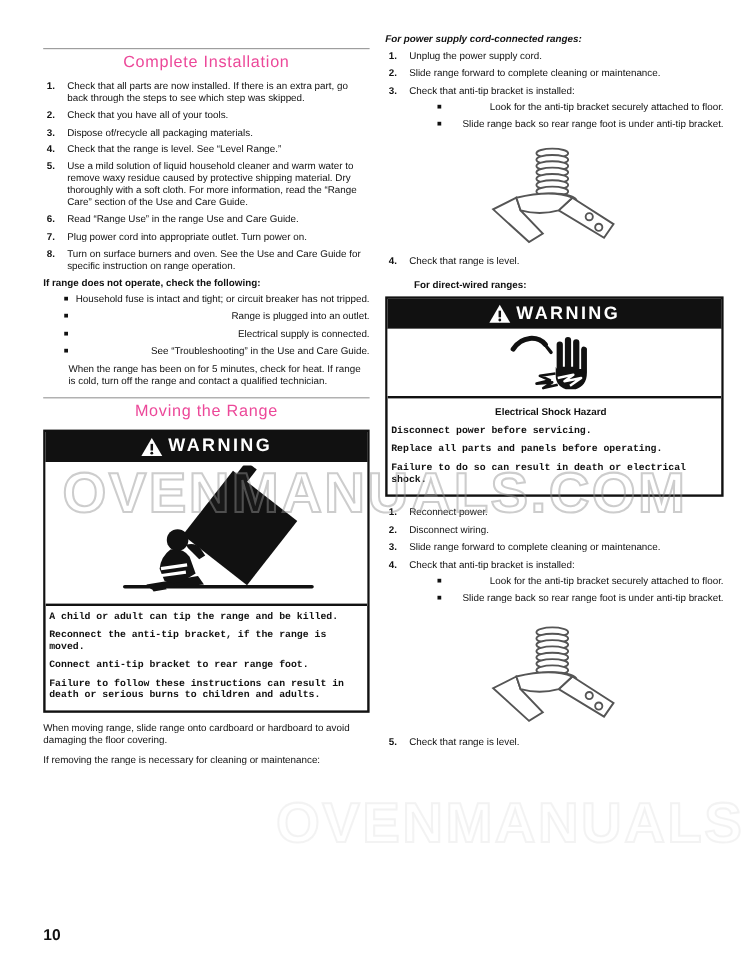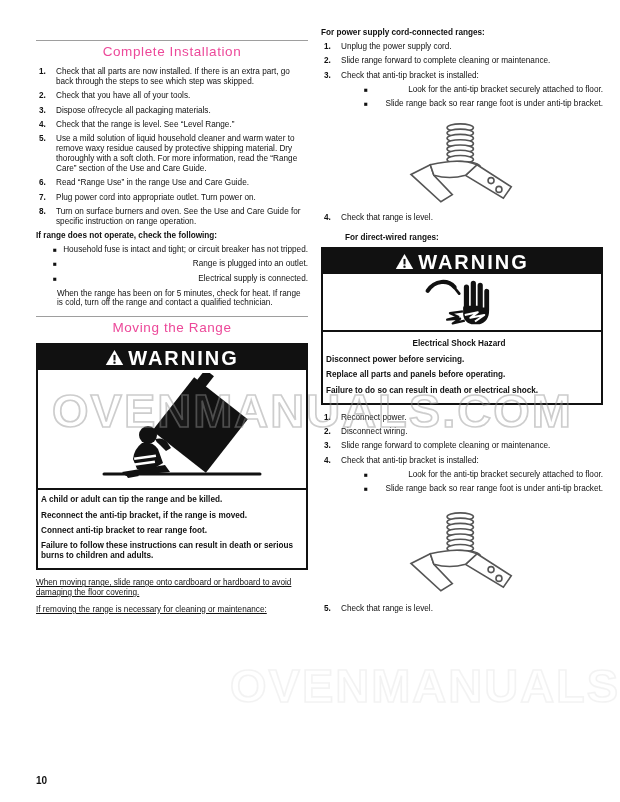--- a/index.html
+++ b/index.html
@@ -24,45 +24,45 @@
   .step{display:flex;margin:0 0 4.5px 0;}
   .step .num{flex:0 0 20px;font-weight:bold;padding-left:3px;box-sizing:border-box;}
   .step .txt{flex:1;}
   .b-head{font-weight:bold;margin:3px 0 4px 0;}
   .bullet{display:flex;margin:0 0 4.5px 0;text-align:right;}
   .bullet .bul{flex:0 0 21px;padding-left:4px;font-size:6.5px;line-height:9.8px;box-sizing:border-box;}
   .bullet .btxt{flex:1;}
   .sub-bullets{margin:4.5px 0 0 10px;}
   .sub-bullets .bullet .bul{flex:0 0 17px;padding-left:1px;}
   .note{margin:5px 0 6px 21px;}
-  .para{margin:7px 0 4px 0;text-decoration:underline;}
+  .para{margin:7px 0 4px 0;}
 
   .warnbox{border:2.5px solid #111;margin:3px 0 8px 0;background:#fff;}
   .warnhead{
     background:#111;color:#fff;height:25px;display:flex;align-items:center;
-    justify-content:center;gap:4px;font-weight:bold;font-size:20px;letter-spacing:2px;
+    justify-content:center;gap:4px;font-weight:bold;font-size:15px;letter-spacing:2px;
   }
   .warnart{display:flex;align-items:center;justify-content:center;border-bottom:2.5px solid #111;background:#fff;}
   .warnbody{padding:5px 9px 6px 3px;}
   .hazard-title{text-align:center;font-weight:bold;margin:2px 0 6px 0;}
-  .warnline{font-weight:bold;margin:0 0 5.5px 0;}
+  .warnline{font-weight:bold;margin:0 0 5.5px 0;font-family:Liberation Mono, monospace;}
   .warnline:last-child{margin-bottom:1px;}
 
   .figure{display:flex;justify-content:center;margin:5px 0 6px 0;}
 
   .wm{
     position:absolute;font-weight:bold;font-size:47px;letter-spacing:2px;white-space:nowrap;
     color:rgba(255,255,255,0.06);
     -webkit-text-stroke:1.7px rgba(148,148,148,0.85);
     opacity:.55;pointer-events:none;z-index:5;
   }
   .wm1{left:52px;top:383px;}
   .wm2{left:230px;top:658px;opacity:.13;}
 
-  .pageno{position:absolute;left:36px;bottom:15px;font-weight:bold;font-size:10px;}
+  .pageno{position:absolute;left:36px;bottom:15px;font-weight:bold;font-size:13px;}
 </style>
 </head>
 <body>
 
 <div class="page">
   <div class="cols">
 
     <div class="col-left">
       <div class="sec-rule first"></div>
       <div class="sec-title">Complete Installation</div>
@@ -106,20 +106,24 @@
           <span class="bul">■</span>
           <span class="btxt">Household fuse is intact and tight; or circuit breaker has not tripped.</span>
         </div>
       <div class="bullet">
           <span class="bul">■</span>
           <span class="btxt">Range is plugged into an outlet.</span>
         </div>
       <div class="bullet">
           <span class="bul">■</span>
           <span class="btxt">Electrical supply is connected.</span>
+        </div>
+      <div class="bullet">
+          <span class="bul">■</span>
+          <span class="btxt">See “Troubleshooting” in the Use and Care Guide.</span>
         </div>
 
       <div class="note">When the range has been on for 5 minutes, check for heat. If range is cold, turn off the range and contact a qualified technician.</div>
 
       <div class="sec-rule second"></div>
       <div class="sec-title">Moving the Range</div>
 
       <div class="warnbox">
         <div class="warnhead">
           <svg width="19" height="17" viewBox="0 0 24 21" aria-hidden="true">
@@ -151,21 +155,21 @@
           <div class="warnline">Connect anti-tip bracket to rear range foot.</div>
           <div class="warnline">Failure to follow these instructions can result in death or serious burns to children and adults.</div>
         </div>
       </div>
 
       <div class="para">When moving range, slide range onto cardboard or hardboard to avoid damaging the floor covering.</div>
       <div class="para">If removing the range is necessary for cleaning or maintenance:</div>
     </div>
 
     <div class="col-right">
-      <div class="b-head" style="margin-top:0;">For power supply cord-connected ranges:</div>
+      <div class="b-head" style="margin-top:0;font-style:italic;">For power supply cord-connected ranges:</div>
 
       <div class="step">
           <span class="num">1.</span>
           <span class="txt">Unplug the power supply cord.</span>
         </div>
       <div class="step">
           <span class="num">2.</span>
           <span class="txt">Slide range forward to complete cleaning or maintenance.</span>
         </div>
       <div class="step">

